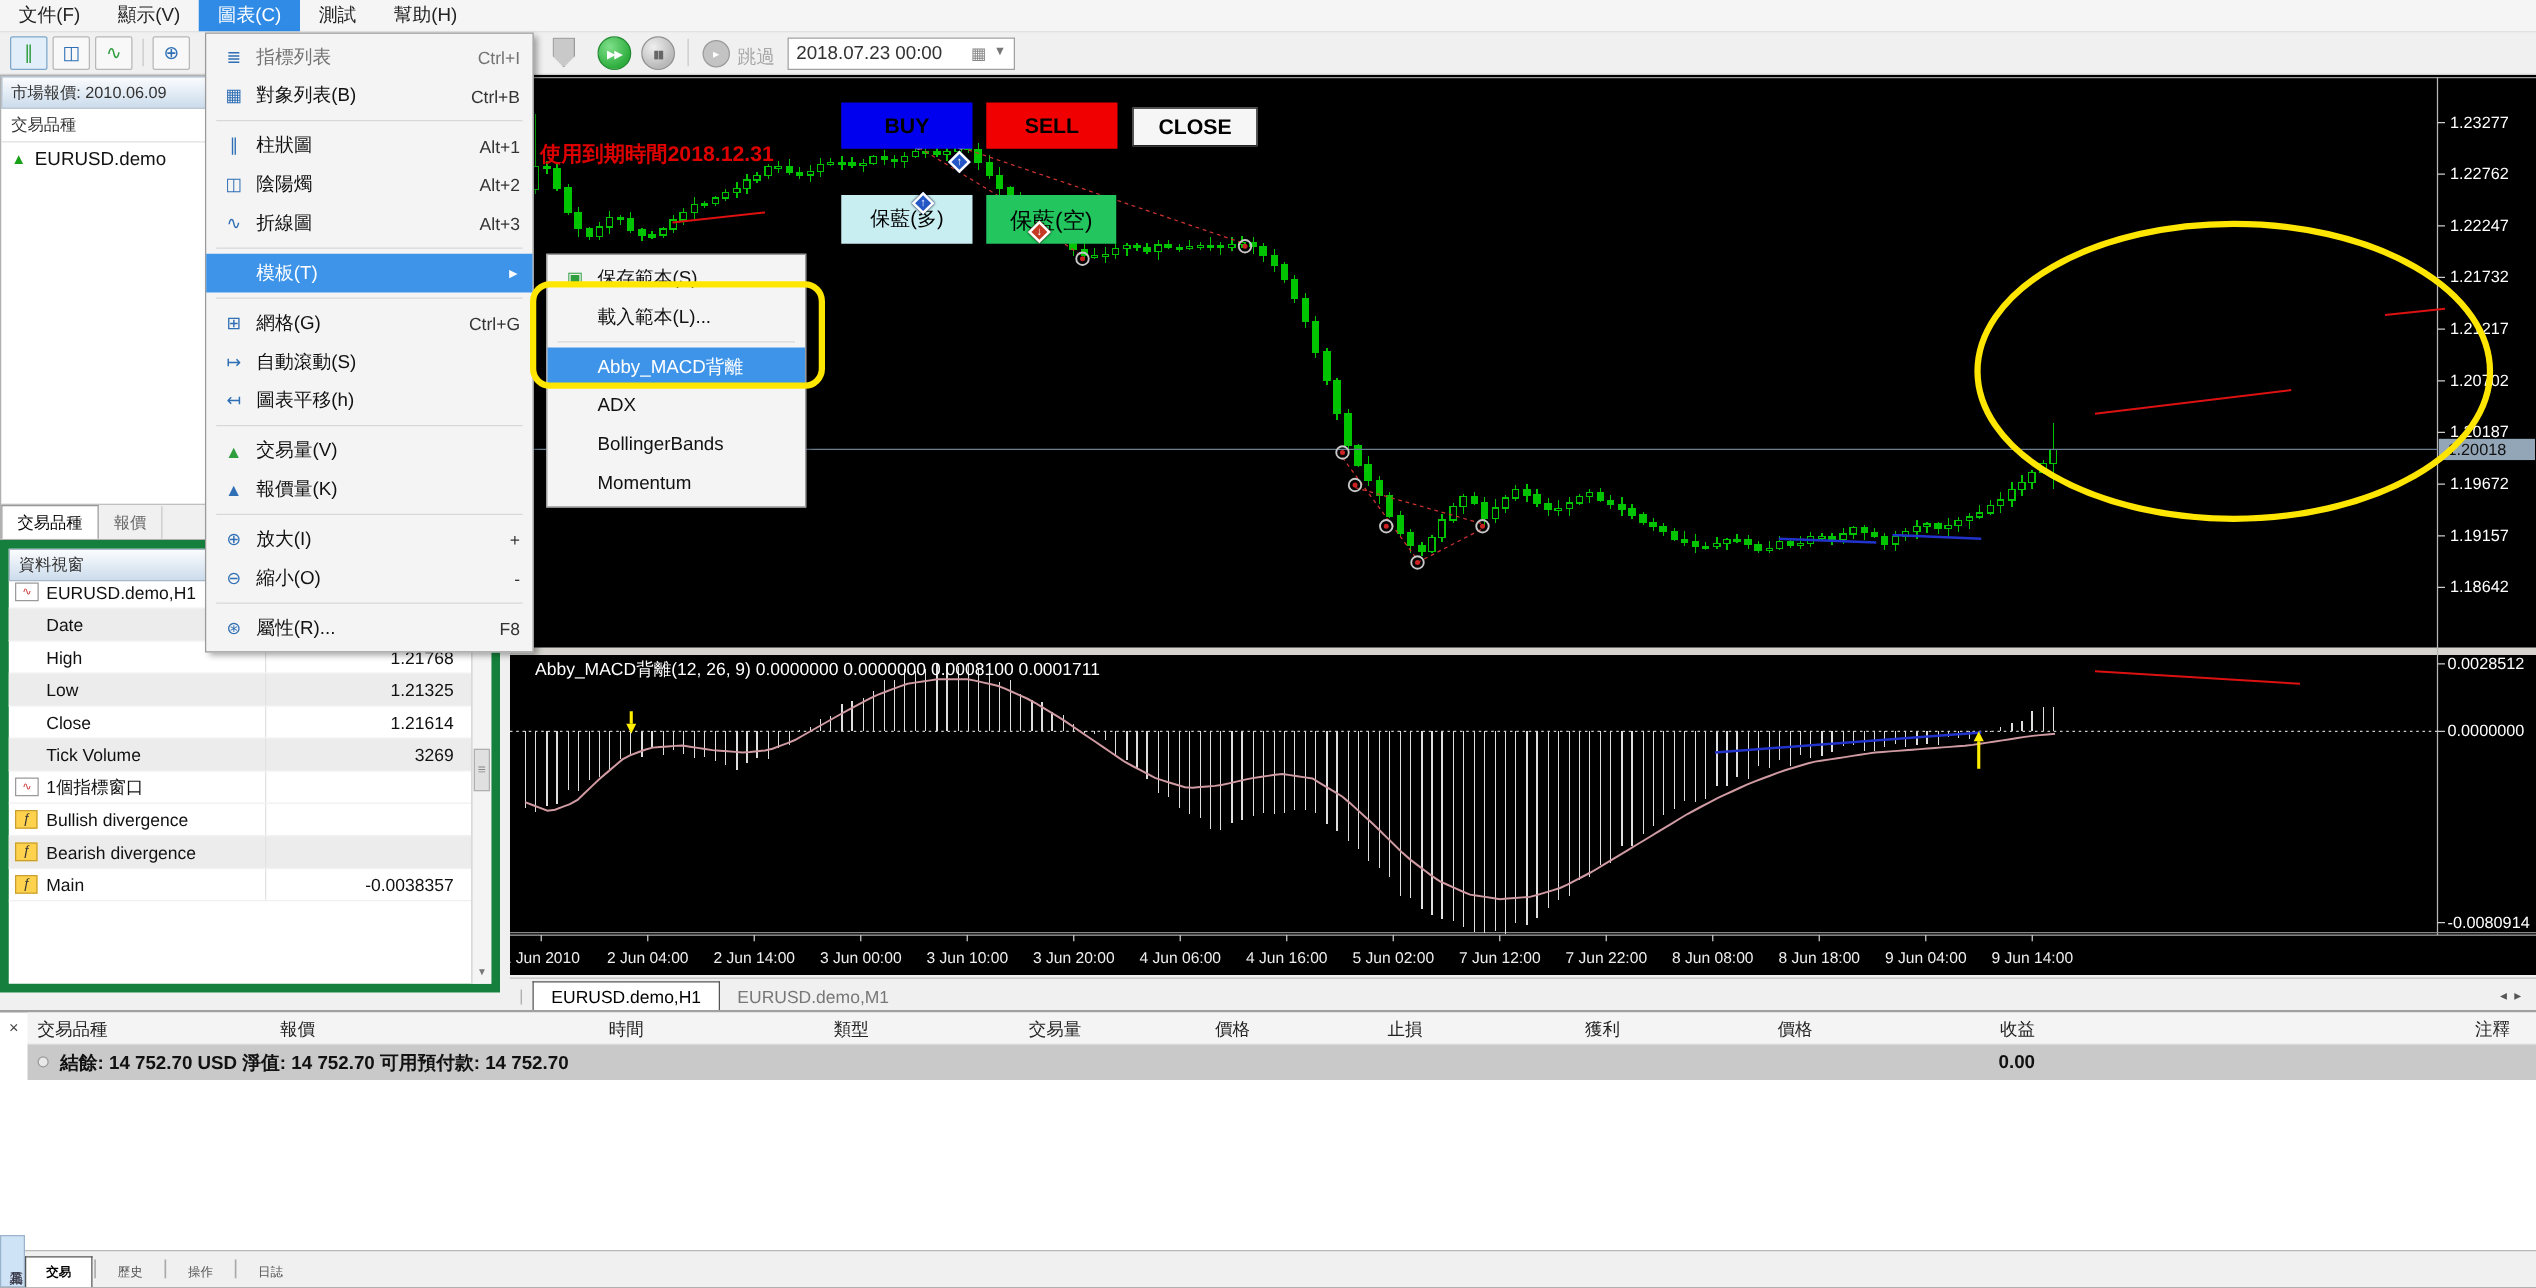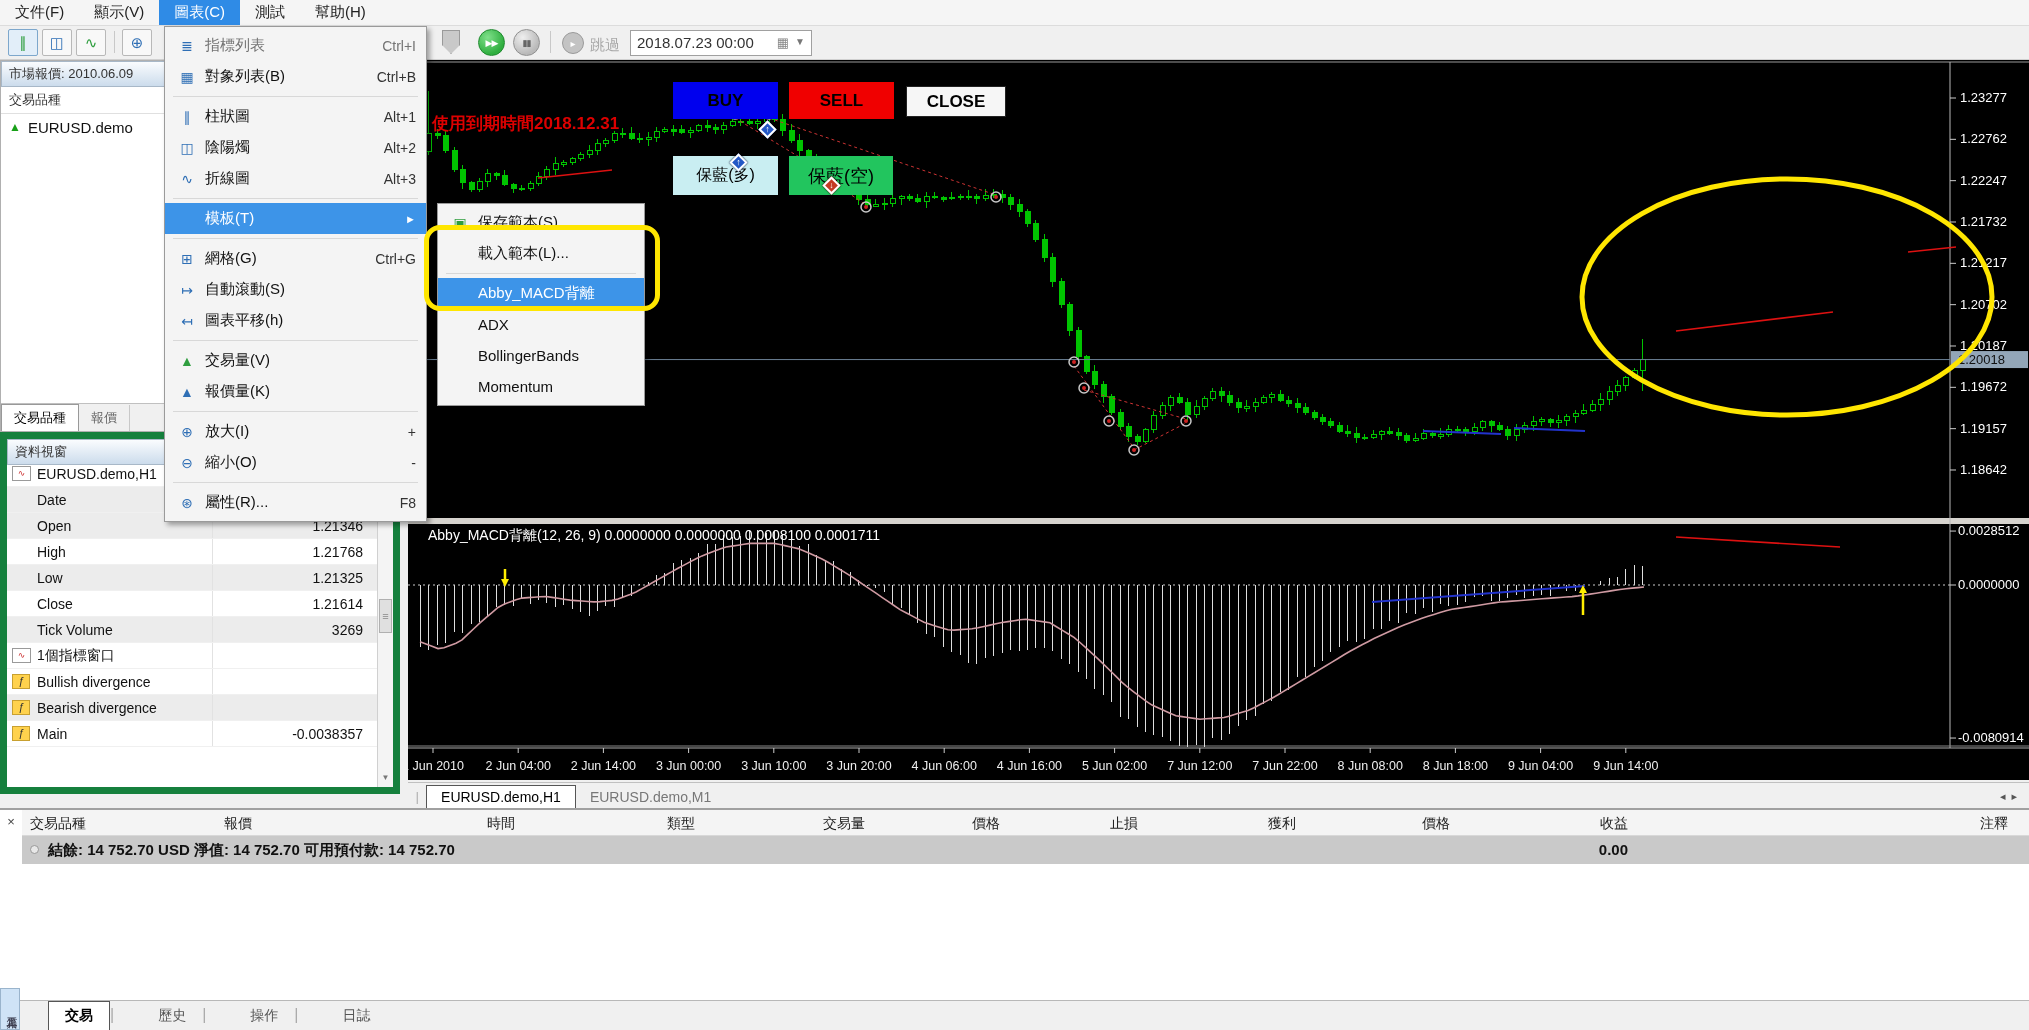--- a/index.html
+++ b/index.html
@@ -72,21 +72,21 @@
   #terminal { position:absolute; left:0; top:808px; width:2029px; height:222px; background:#fff; border-top:2px solid #a0a0a0; }
   #term-x { position:absolute; left:4px; top:4px; font-size:13px; color:#444; width:14px; text-align:center; }
   #term-head { position:absolute; left:22px; top:0; right:0; height:26px; background:#f4f4f4; border-bottom:1px solid #d8d8d8; }
   .th-col { position:absolute; top:5px; font-size:14px; color:#222; }
   #balance-row { position:absolute; left:22px; top:26px; right:0; height:28px; background:#c9c9c9; }
   #bal-dot { position:absolute; left:8px; top:9px; width:9px; height:9px; border-radius:50%; background:#e8e8e8; border:1px solid #999; }
   #bal-text { position:absolute; left:26px; top:5px; font-size:15px; font-weight:bold; color:#111; }
   #bal-profit { position:absolute; right:401px; top:5px; font-size:15px; font-weight:bold; color:#111; }
   #toolbox-tab { position:absolute; left:0; bottom:0; width:20px; height:42px; background:#cfe3f6; border:1px solid #9ab4cc; writing-mode:vertical-rl; font-size:11px; color:#334; text-align:center; }
   #term-tabs { position:absolute; left:20px; bottom:0; right:0; height:30px; background:#f0f0f0; border-top:1px solid #b8b8b8; display:flex; align-items:flex-end; }
-  .term-tab { font-size:14px; padding:5px 16px; color:#555;margin-left:28px; }
+  .term-tab { font-size:10px; padding:5px 16px; color:#555; }
   .term-tab.act { background:#fff; border:1px solid #555; border-bottom:none; color:#000; font-weight:bold; }
   .tt-sep { color:#aaa; padding-bottom:6px; }
 
   
   #chart-menu { position:absolute; left:164px; top:26px; width:263px; background:#f4f4f4; border:1px solid #9a9a9a; box-shadow:3px 3px 5px rgba(0,0,0,.35); padding:3px 0; z-index:30; }
   #tpl-menu { position:absolute; left:437px; top:203px; width:208px; background:#f4f4f4; border:1px solid #9a9a9a; box-shadow:3px 3px 5px rgba(0,0,0,.35); padding:3px 0; z-index:31; }
   .mi { height:31px; display:flex; align-items:center; font-size:15px; color:#111; padding:0 10px 0 8px; }
   .mi .mic { width:28px; text-align:center; font-size:14px; }
   .mi .mlab { flex:1; padding-left:4px; }
   .mi .msc { color:#333; font-size:14px; }
@@ -150,25 +150,20 @@
         <div class="dw-row">
           <span class="ic-chart">∿</span>
           <span class="dw-div"></span>
           <span class="dw-lab">EURUSD.demo,H1</span>
           <span class="dw-val"></span>
         </div>
         <div class="dw-row alt">
           <span class="dw-div"></span>
           <span class="dw-lab">Date</span>
           <span class="dw-val"></span>
-        </div>
-        <div class="dw-row alt">
-          <span class="dw-div"></span>
-          <span class="dw-lab">Open</span>
-          <span class="dw-val">1.21346</span>
         </div>
         <div class="dw-row">
           <span class="dw-div"></span>
           <span class="dw-lab">High</span>
           <span class="dw-val">1.21768</span>
         </div>
         <div class="dw-row alt">
           <span class="dw-div"></span>
           <span class="dw-lab">Low</span>
           <span class="dw-val">1.21325</span>

